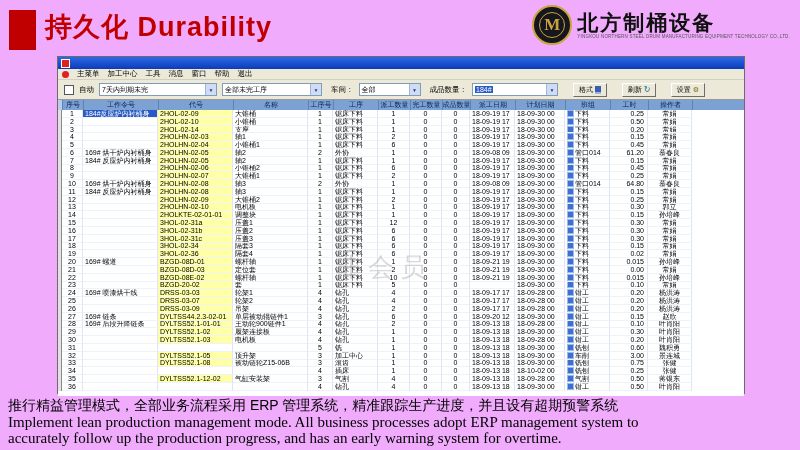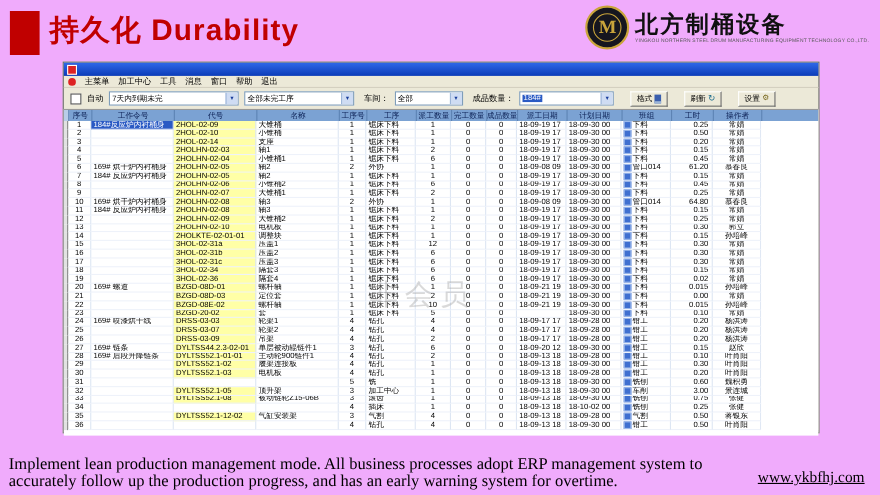--- a/index.html
+++ b/index.html
@@ -928,17 +928,17 @@
             </span>
             <span class="cell al-r" style="width: 38px;">0.50</span>
             <span class="cell al-c" style="width: 44px;">叶肖阳</span>
             <span class="filler"></span>
           </div>
         </div>
       <div class="watermark">非会员</div>
     </div>
   </div>
 
+  <div class="foot-cn">推行精益管理模式，全部业务流程采用 ERP 管理系统，精准跟踪生产进度，并且设有超期预警系统</div>
   <div class="foot-en1">Implement lean production management mode. All business processes adopt ERP management system to</div>
   <div class="foot-en2">accurately follow up the production progress, and has an early warning system for overtime.</div>
-  <div class="website">www.ykbfhj.com</div>
 
 </div>
 
 </body></html>

